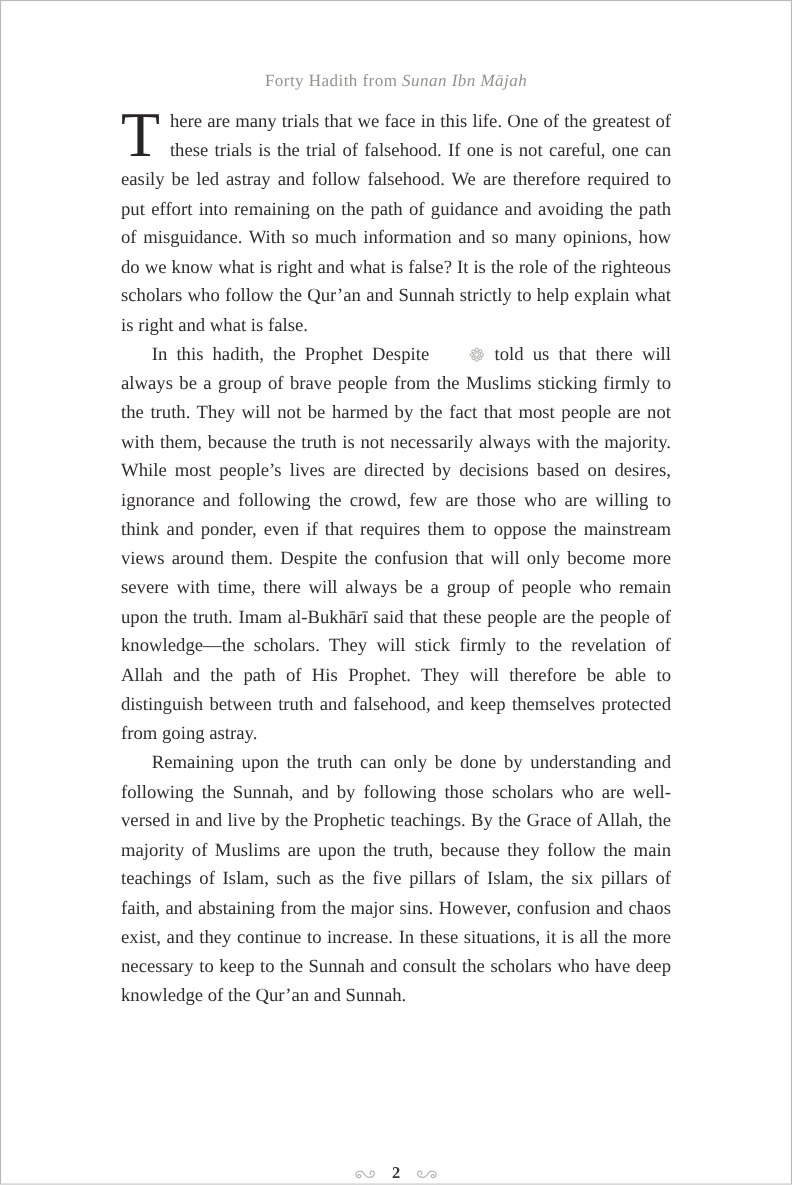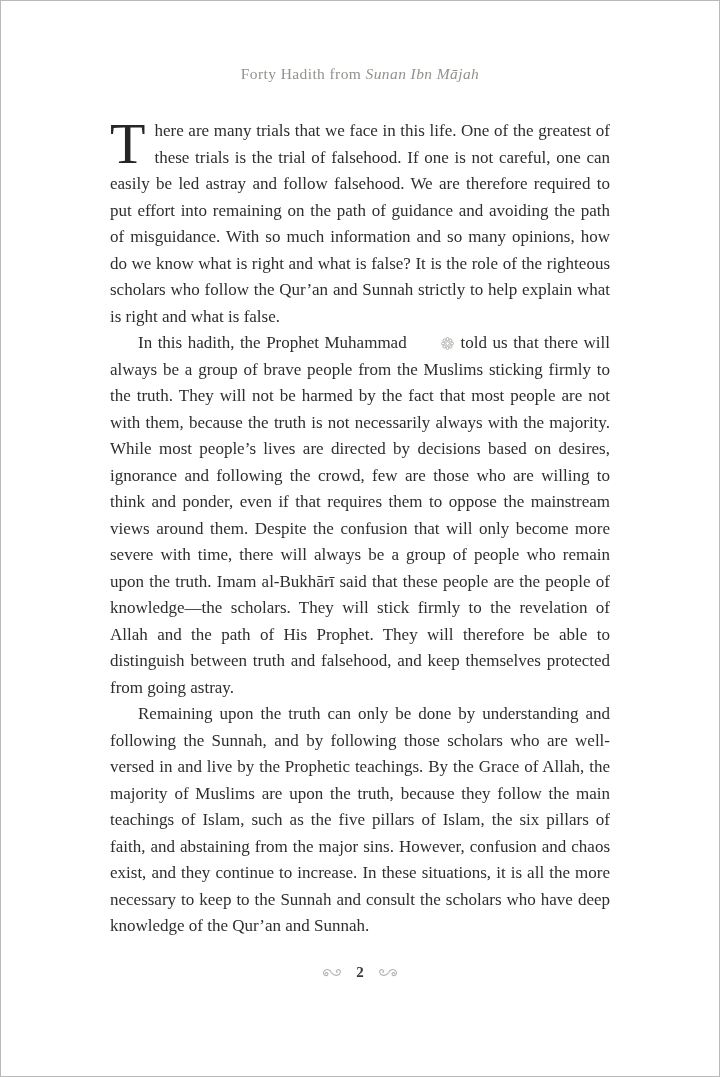--- a/index.html
+++ b/index.html
@@ -5,24 +5,22 @@
   html, body { margin: 0; padding: 0; background: #ffffff; }
   .page {
     width: 720px;
     height: 1077px;
     box-sizing: border-box;
     background: #ffffff;
     border: 1px solid #b9b9b9;
     position: relative;
     display: flex;
     flex-direction: column;
-    padding-bottom: 95px;
     overflow: hidden;
     font-family: "Liberation Serif", "DejaVu Serif", serif;
-    gap: 21px;
   }
   .running-header {
     margin-top: 64px;
     text-align: center;
     font-size: 15.5px;
     color: #94928e;
     letter-spacing: 0.4px;
   }
   .running-header .book-title { font-style: italic; }
   .text-block {
@@ -68,21 +66,21 @@
 <body>
 
 <div class="page">
 
   <div class="running-header"><span>Forty Hadith from </span><span class="book-title">Sunan Ibn Mājah</span></div>
 
   <div class="text-block">
 
     <p class="para"><span class="dropcap">T</span><span>here are many trials that we face in this life. One of the greatest of these trials is the trial of falsehood. If one is not careful, one can easily be led astray and follow falsehood. We are therefore required to put effort into remaining on the path of guidance and avoiding the path of misguidance. With so much information and so many opinions, how do we know what is right and what is false? It is the role of the righteous scholars who follow the Qur’an and Sunnah strictly to help explain what is right and what is false.</span></p>
 
-    <p class="para indent"><span>In this hadith, the Prophet Muhammad </span><span class="pbuh"><svg viewBox="0 0 18 18" width="15" height="15" aria-hidden="true">
+    <p class="para indent"><span>In this hadith, the Prophet Despite </span><span class="pbuh"><svg viewBox="0 0 18 18" width="15" height="15" aria-hidden="true">
             <g fill="none" stroke="currentColor" stroke-width="1">
               <circle cx="9" cy="9" r="2.3"></circle>
               <circle cx="9" cy="3.6" r="1.8"></circle>
               <circle cx="14.4" cy="9" r="1.8"></circle>
               <circle cx="9" cy="14.4" r="1.8"></circle>
               <circle cx="3.6" cy="9" r="1.8"></circle>
               <circle cx="12.8" cy="5.2" r="1.6"></circle>
               <circle cx="12.8" cy="12.8" r="1.6"></circle>
               <circle cx="5.2" cy="12.8" r="1.6"></circle>
               <circle cx="5.2" cy="5.2" r="1.6"></circle>

